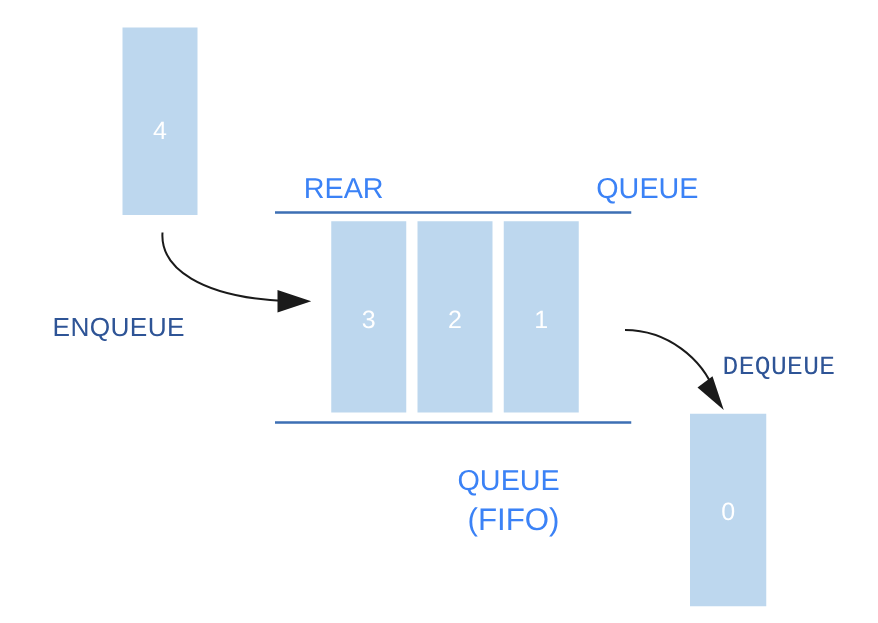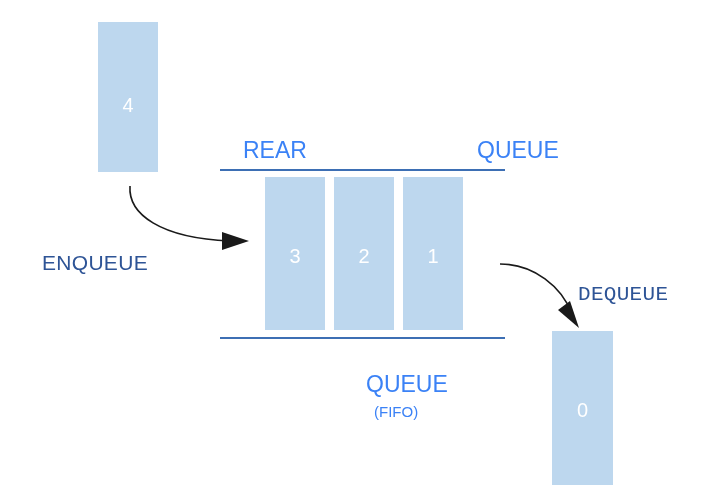--- a/index.html
+++ b/index.html
@@ -84,21 +84,21 @@
   }
   .label-blue {
     color: #2e5496;
     font-size: 21px;
     letter-spacing: 0.3px;
     margin-top: 23px;
   }
   #label-rear  { left: 215px; top: 139px; }
   #label-front { left: 449px; top: 139px; }
   #label-queue { left: 338px; top: 373px; font-size: 23px; }
-  #label-fifo  { left: 346px; top: 404px; font-size: 15px; }
+  #label-fifo  { left: 346px; top: 404px; font-size: 25px; }
   #label-enqueue { left: 42px;  top: 229px; }
   #label-dequeue { left: 578px; top: 261px; font-family: Liberation Mono, monospace; }
   
   #arrows {
     position: absolute;
     left: 0;
     top: 0;
     width: 702px;
     height: 498px;
     pointer-events: none;

